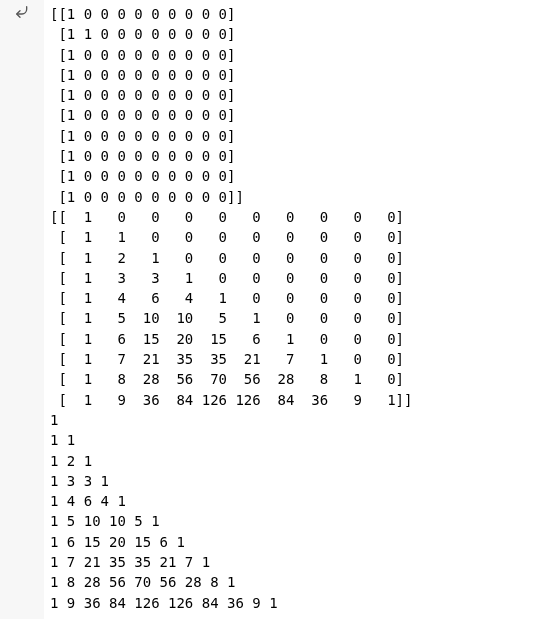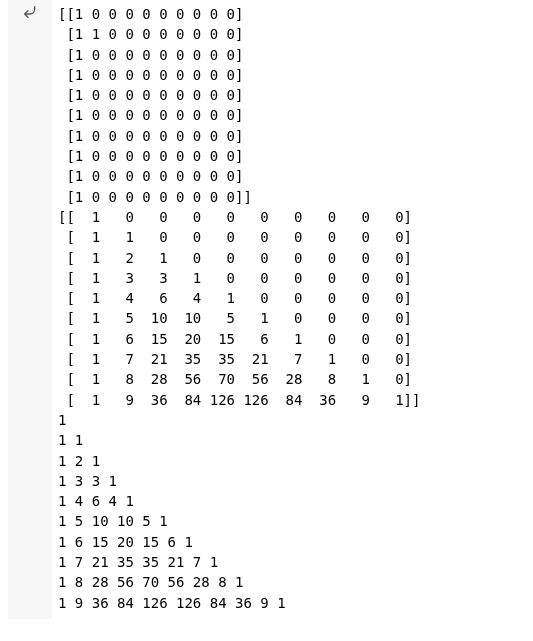--- a/index.html
+++ b/index.html
@@ -6,21 +6,20 @@
     body {
       font-family: monospace;
       font-size: 14px;
       color: #000;
       background: #fff;
       width: 533px;
     }
     .cell {
       display: flex;
       align-items: flex-start;
-      margin-left: 8px;
     }
     .gutter {
       width: 44px;
       min-width: 44px;
       background: #f7f7f7;
       display: flex;
       justify-content: center;
       padding-top: 4px;
       align-self: stretch;
     }

